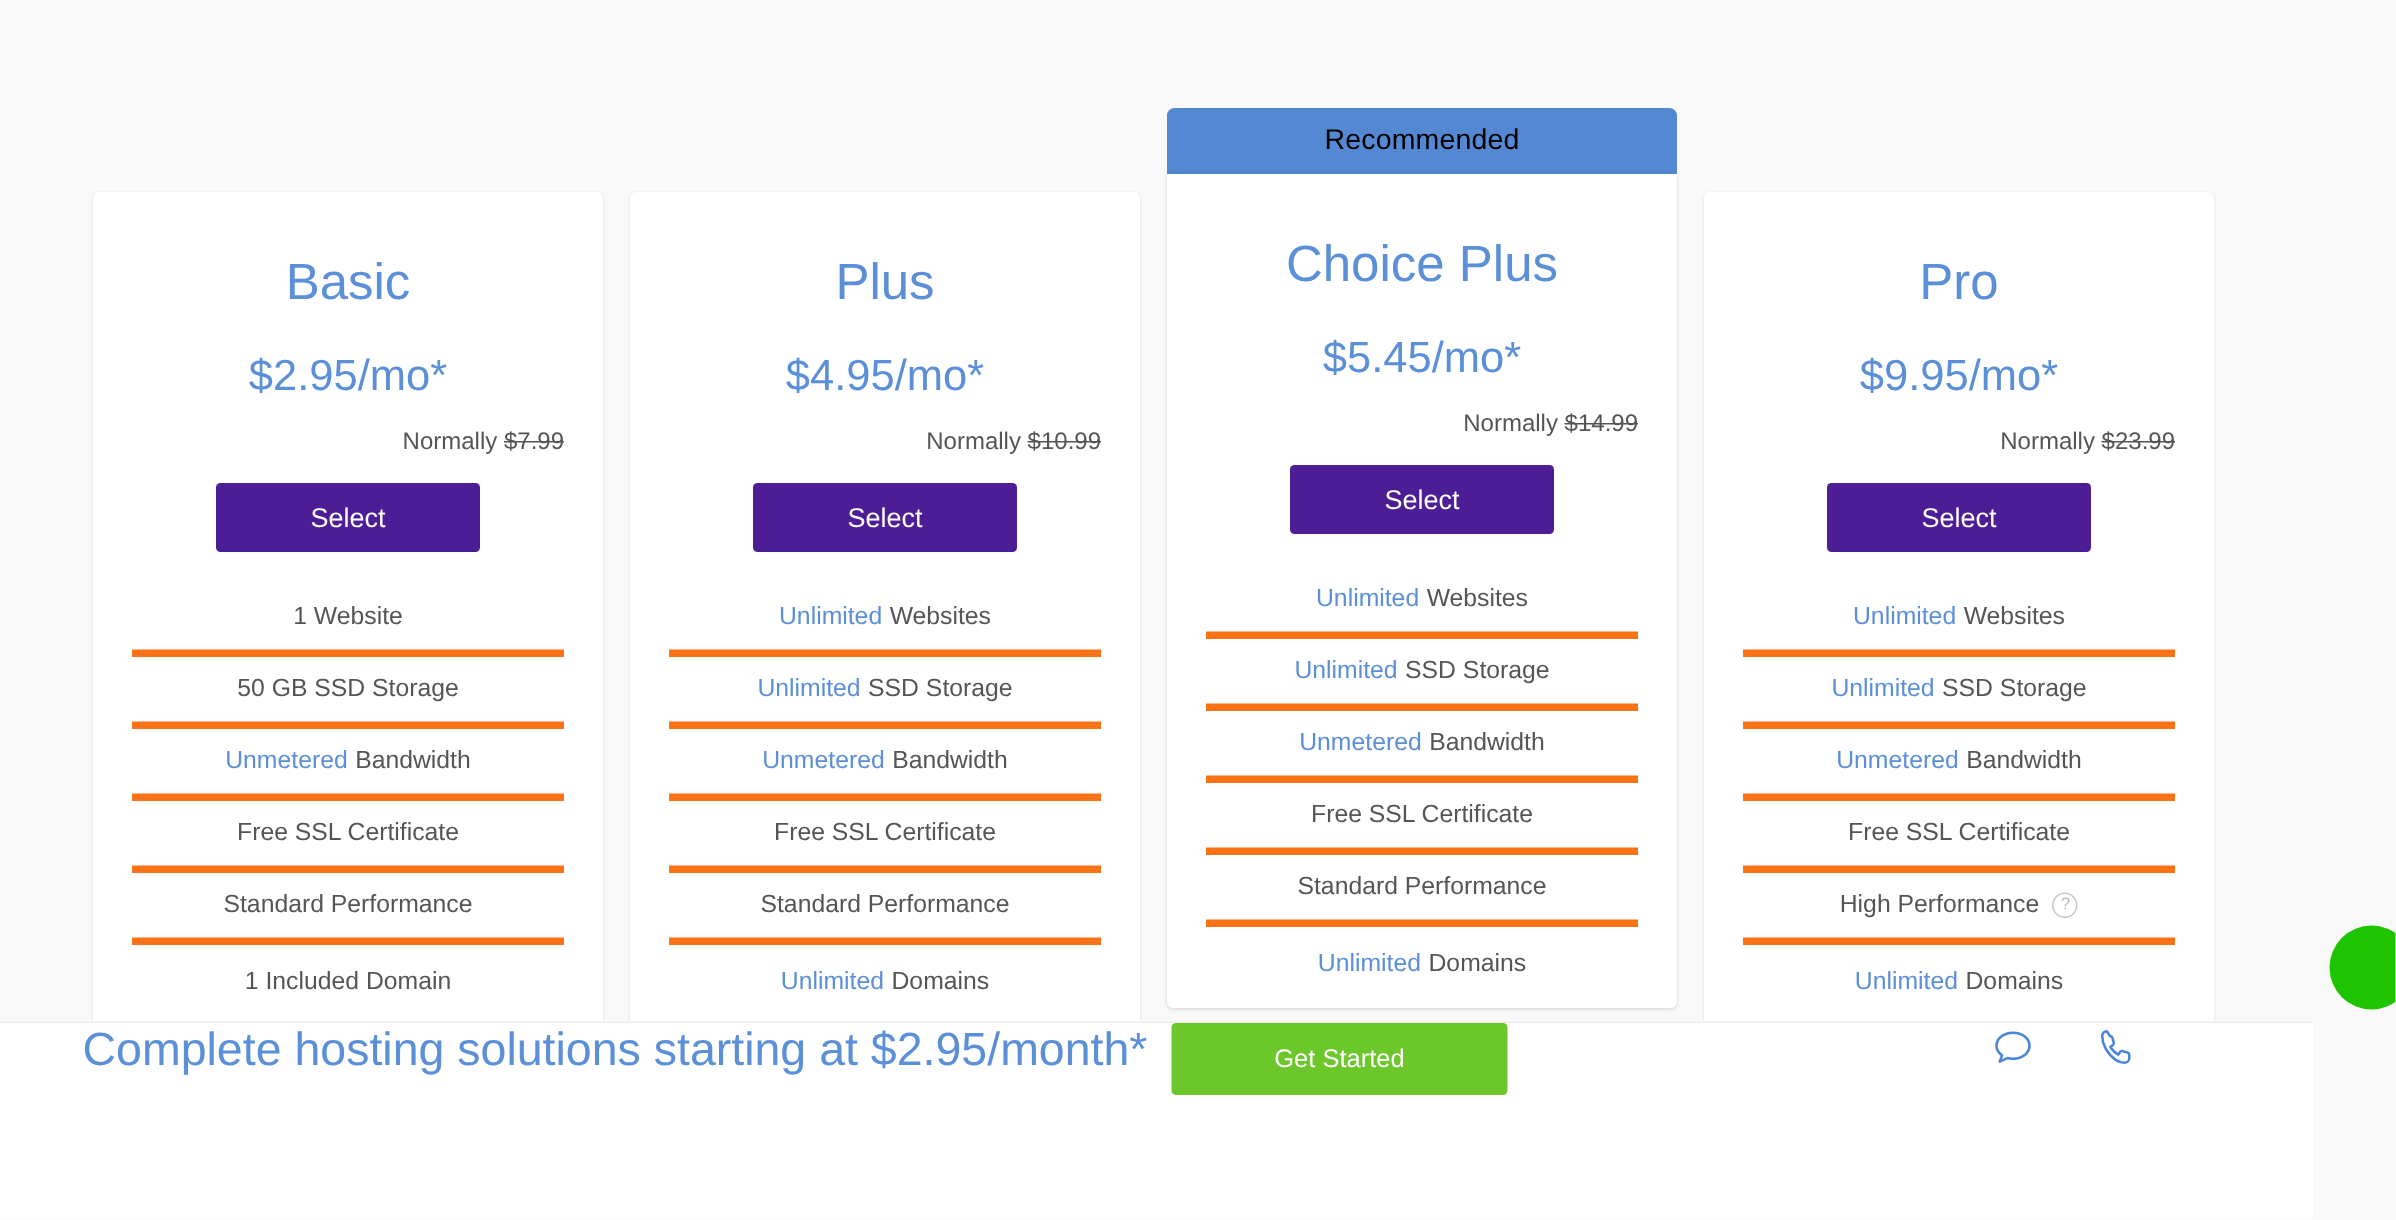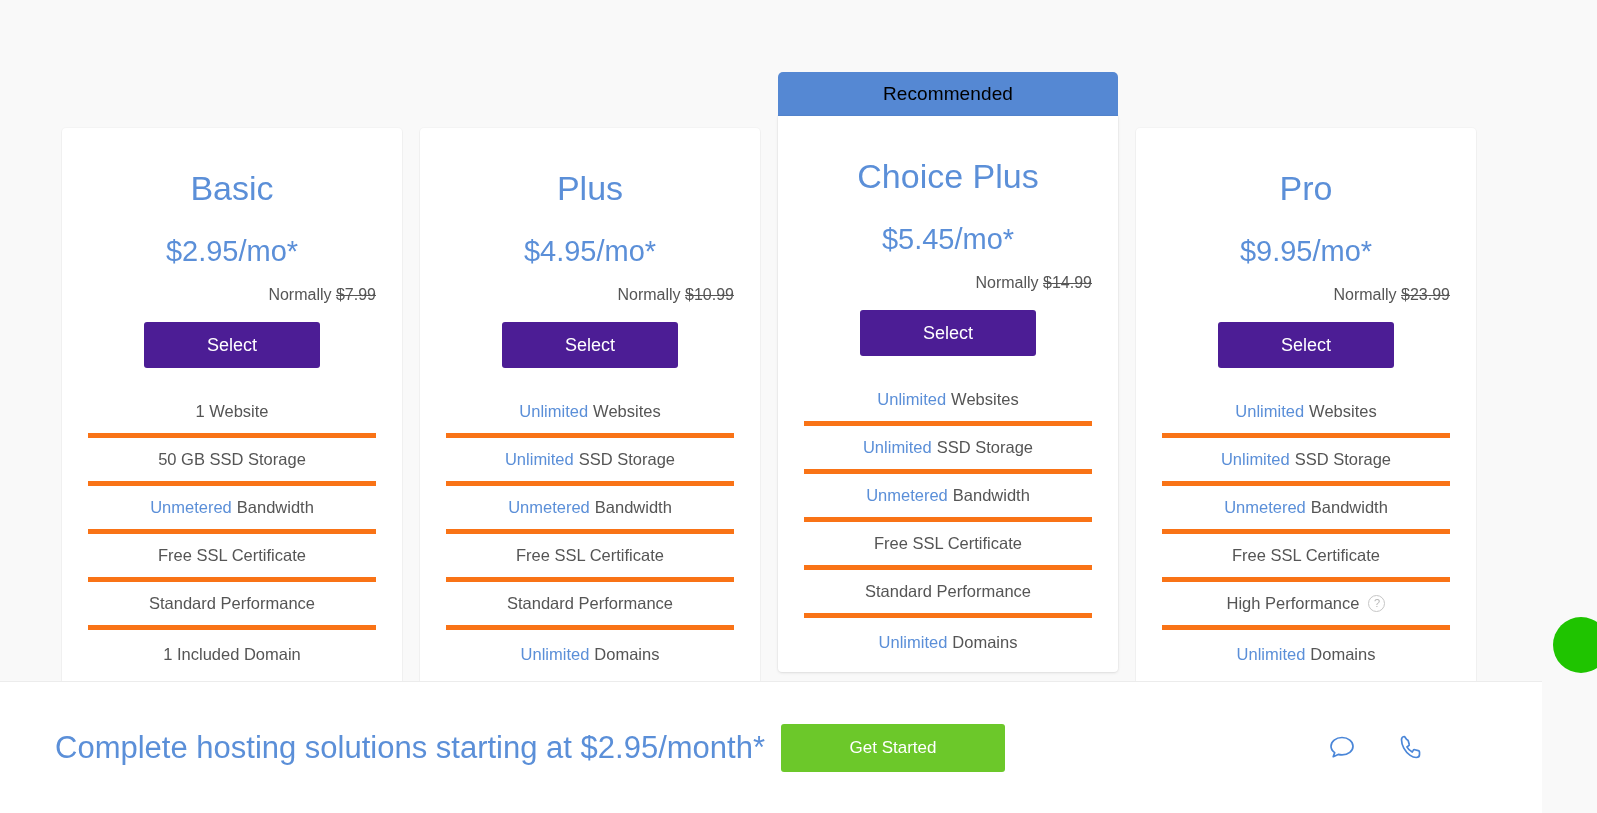--- a/index.html
+++ b/index.html
@@ -174,21 +174,21 @@
   
   #bottom-bar {
     position: absolute;
     left: 0;
     top: 681px;
     width: 1542px;
     height: 132px;
     background: #ffffff;
     border-top: 1px solid #ececec;
     display: flex;
-    align-items: center;
+    align-items: flex-start;
     padding: 0 55px;
   }
 
   .bar-headline {
     color: #5b8fd8;
     font-size: 31px;
     font-weight: 400;
     white-space: nowrap;
   }
 

